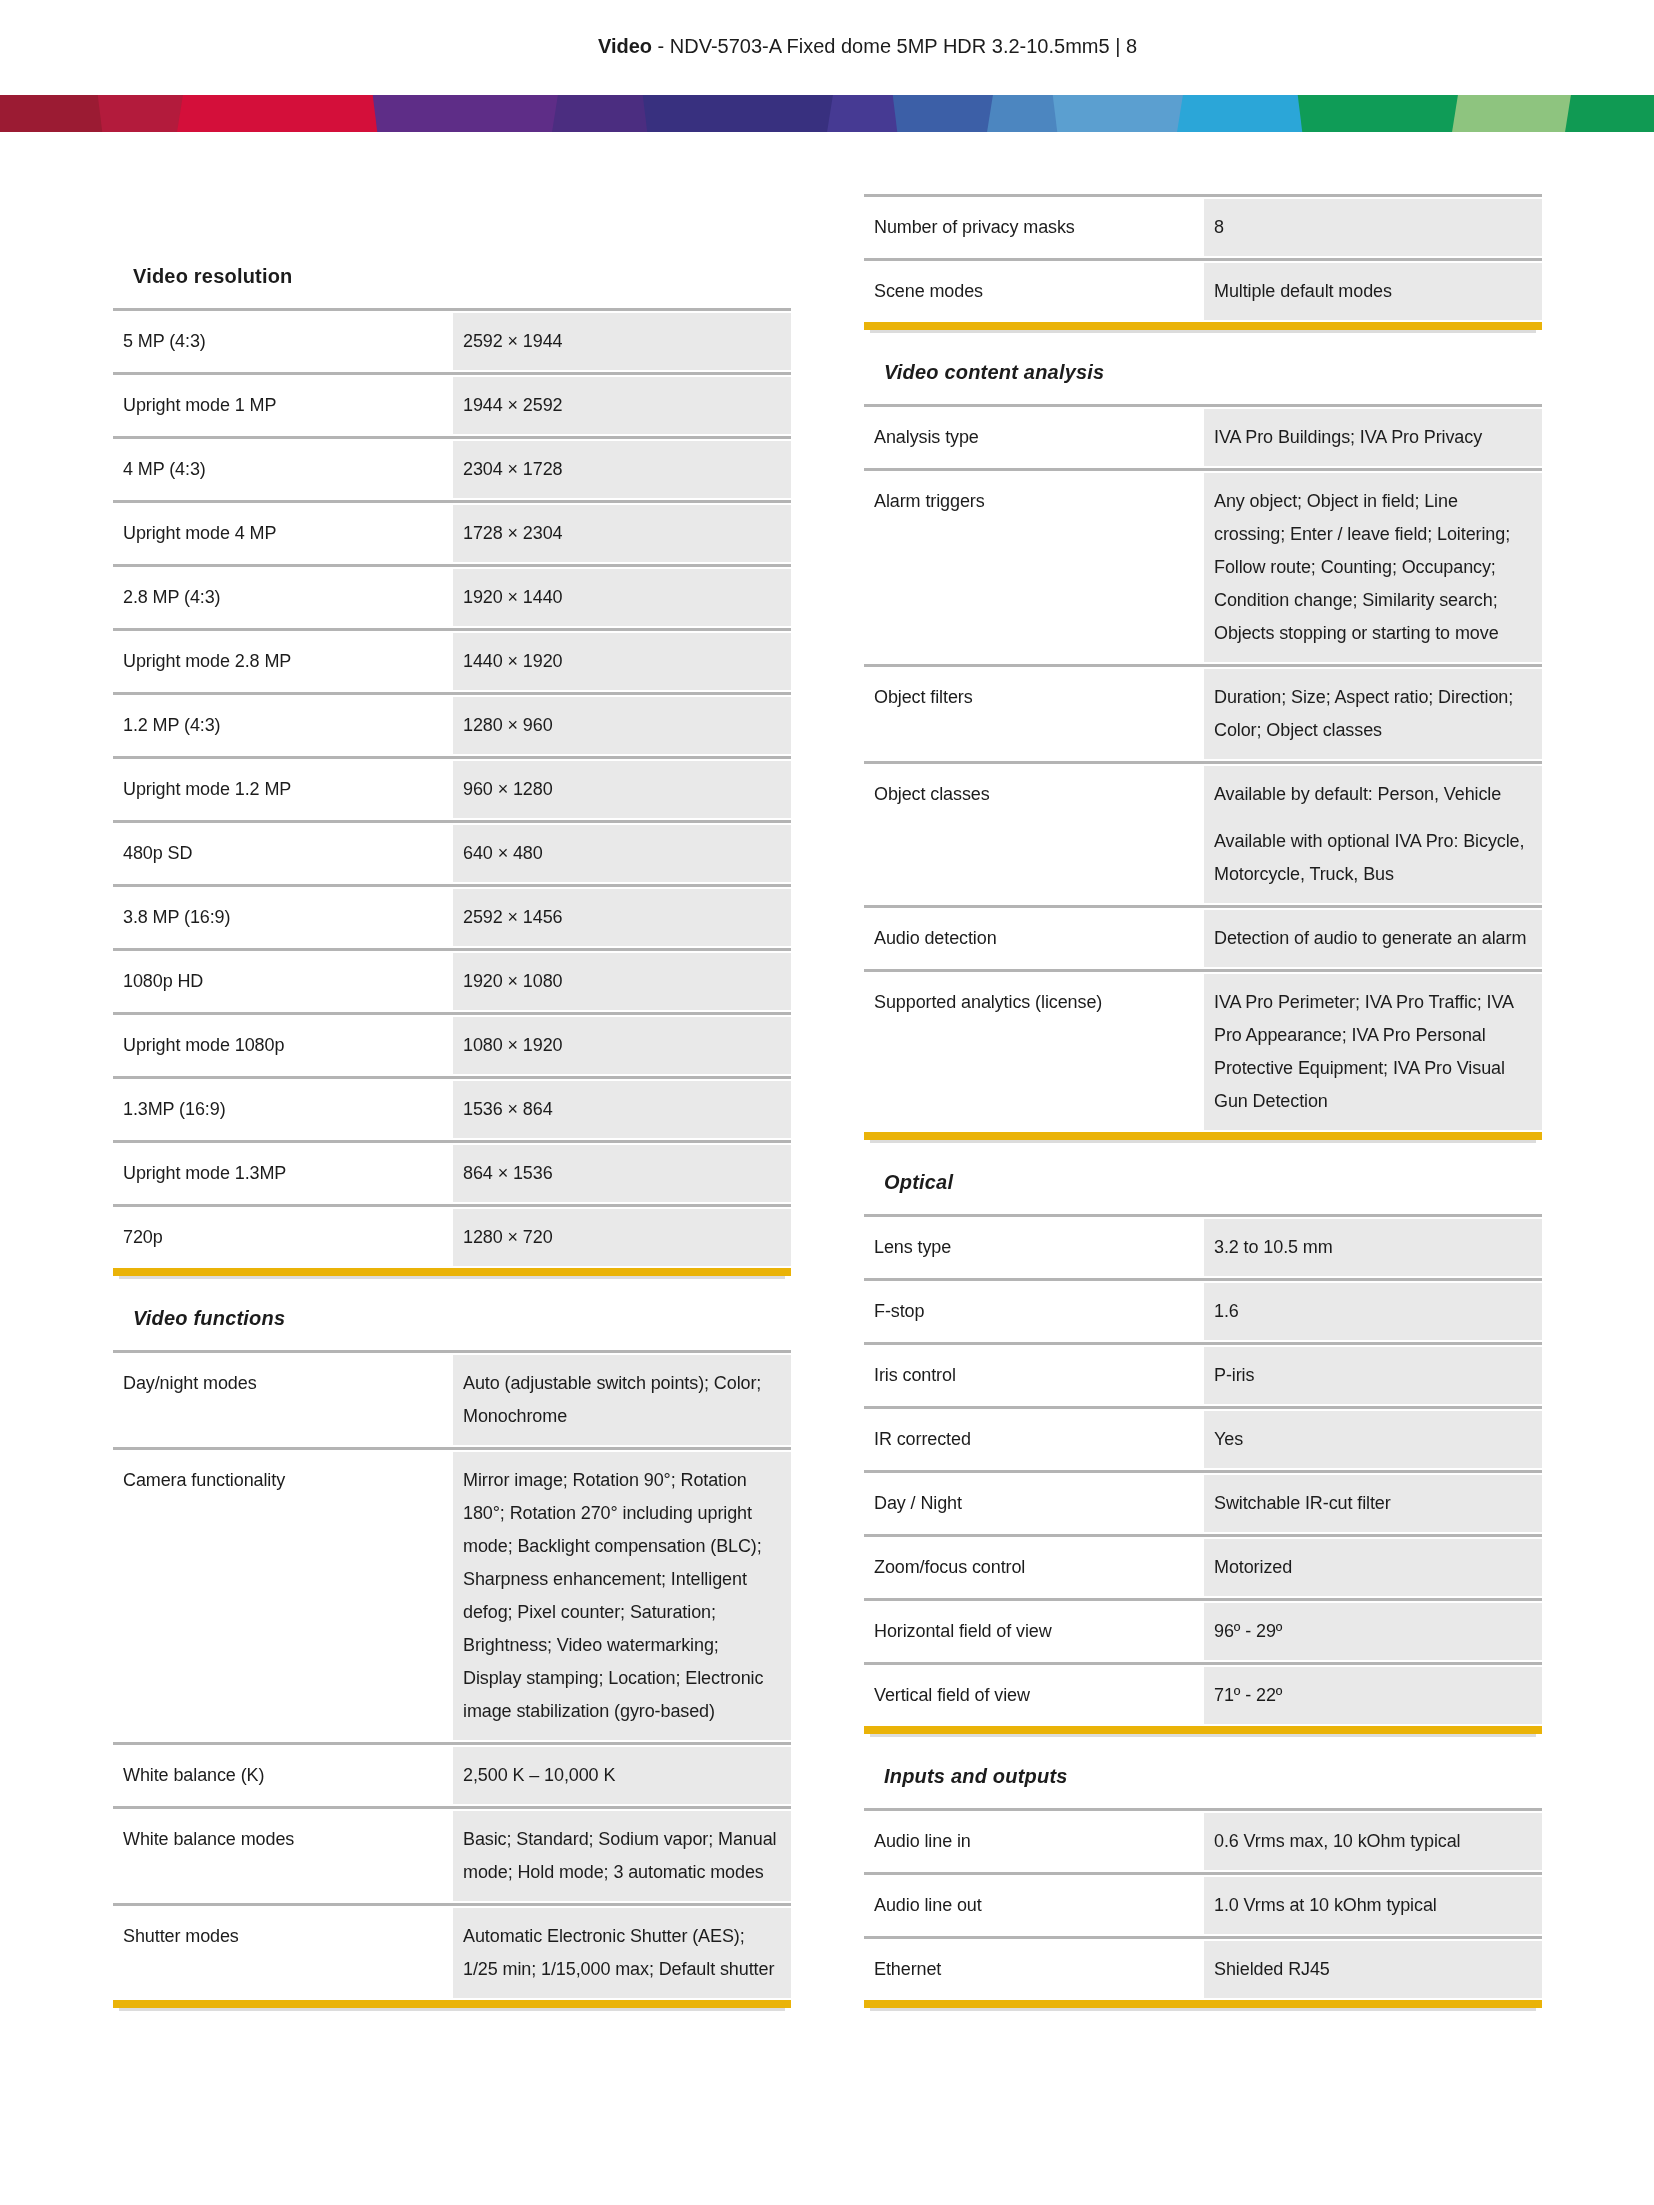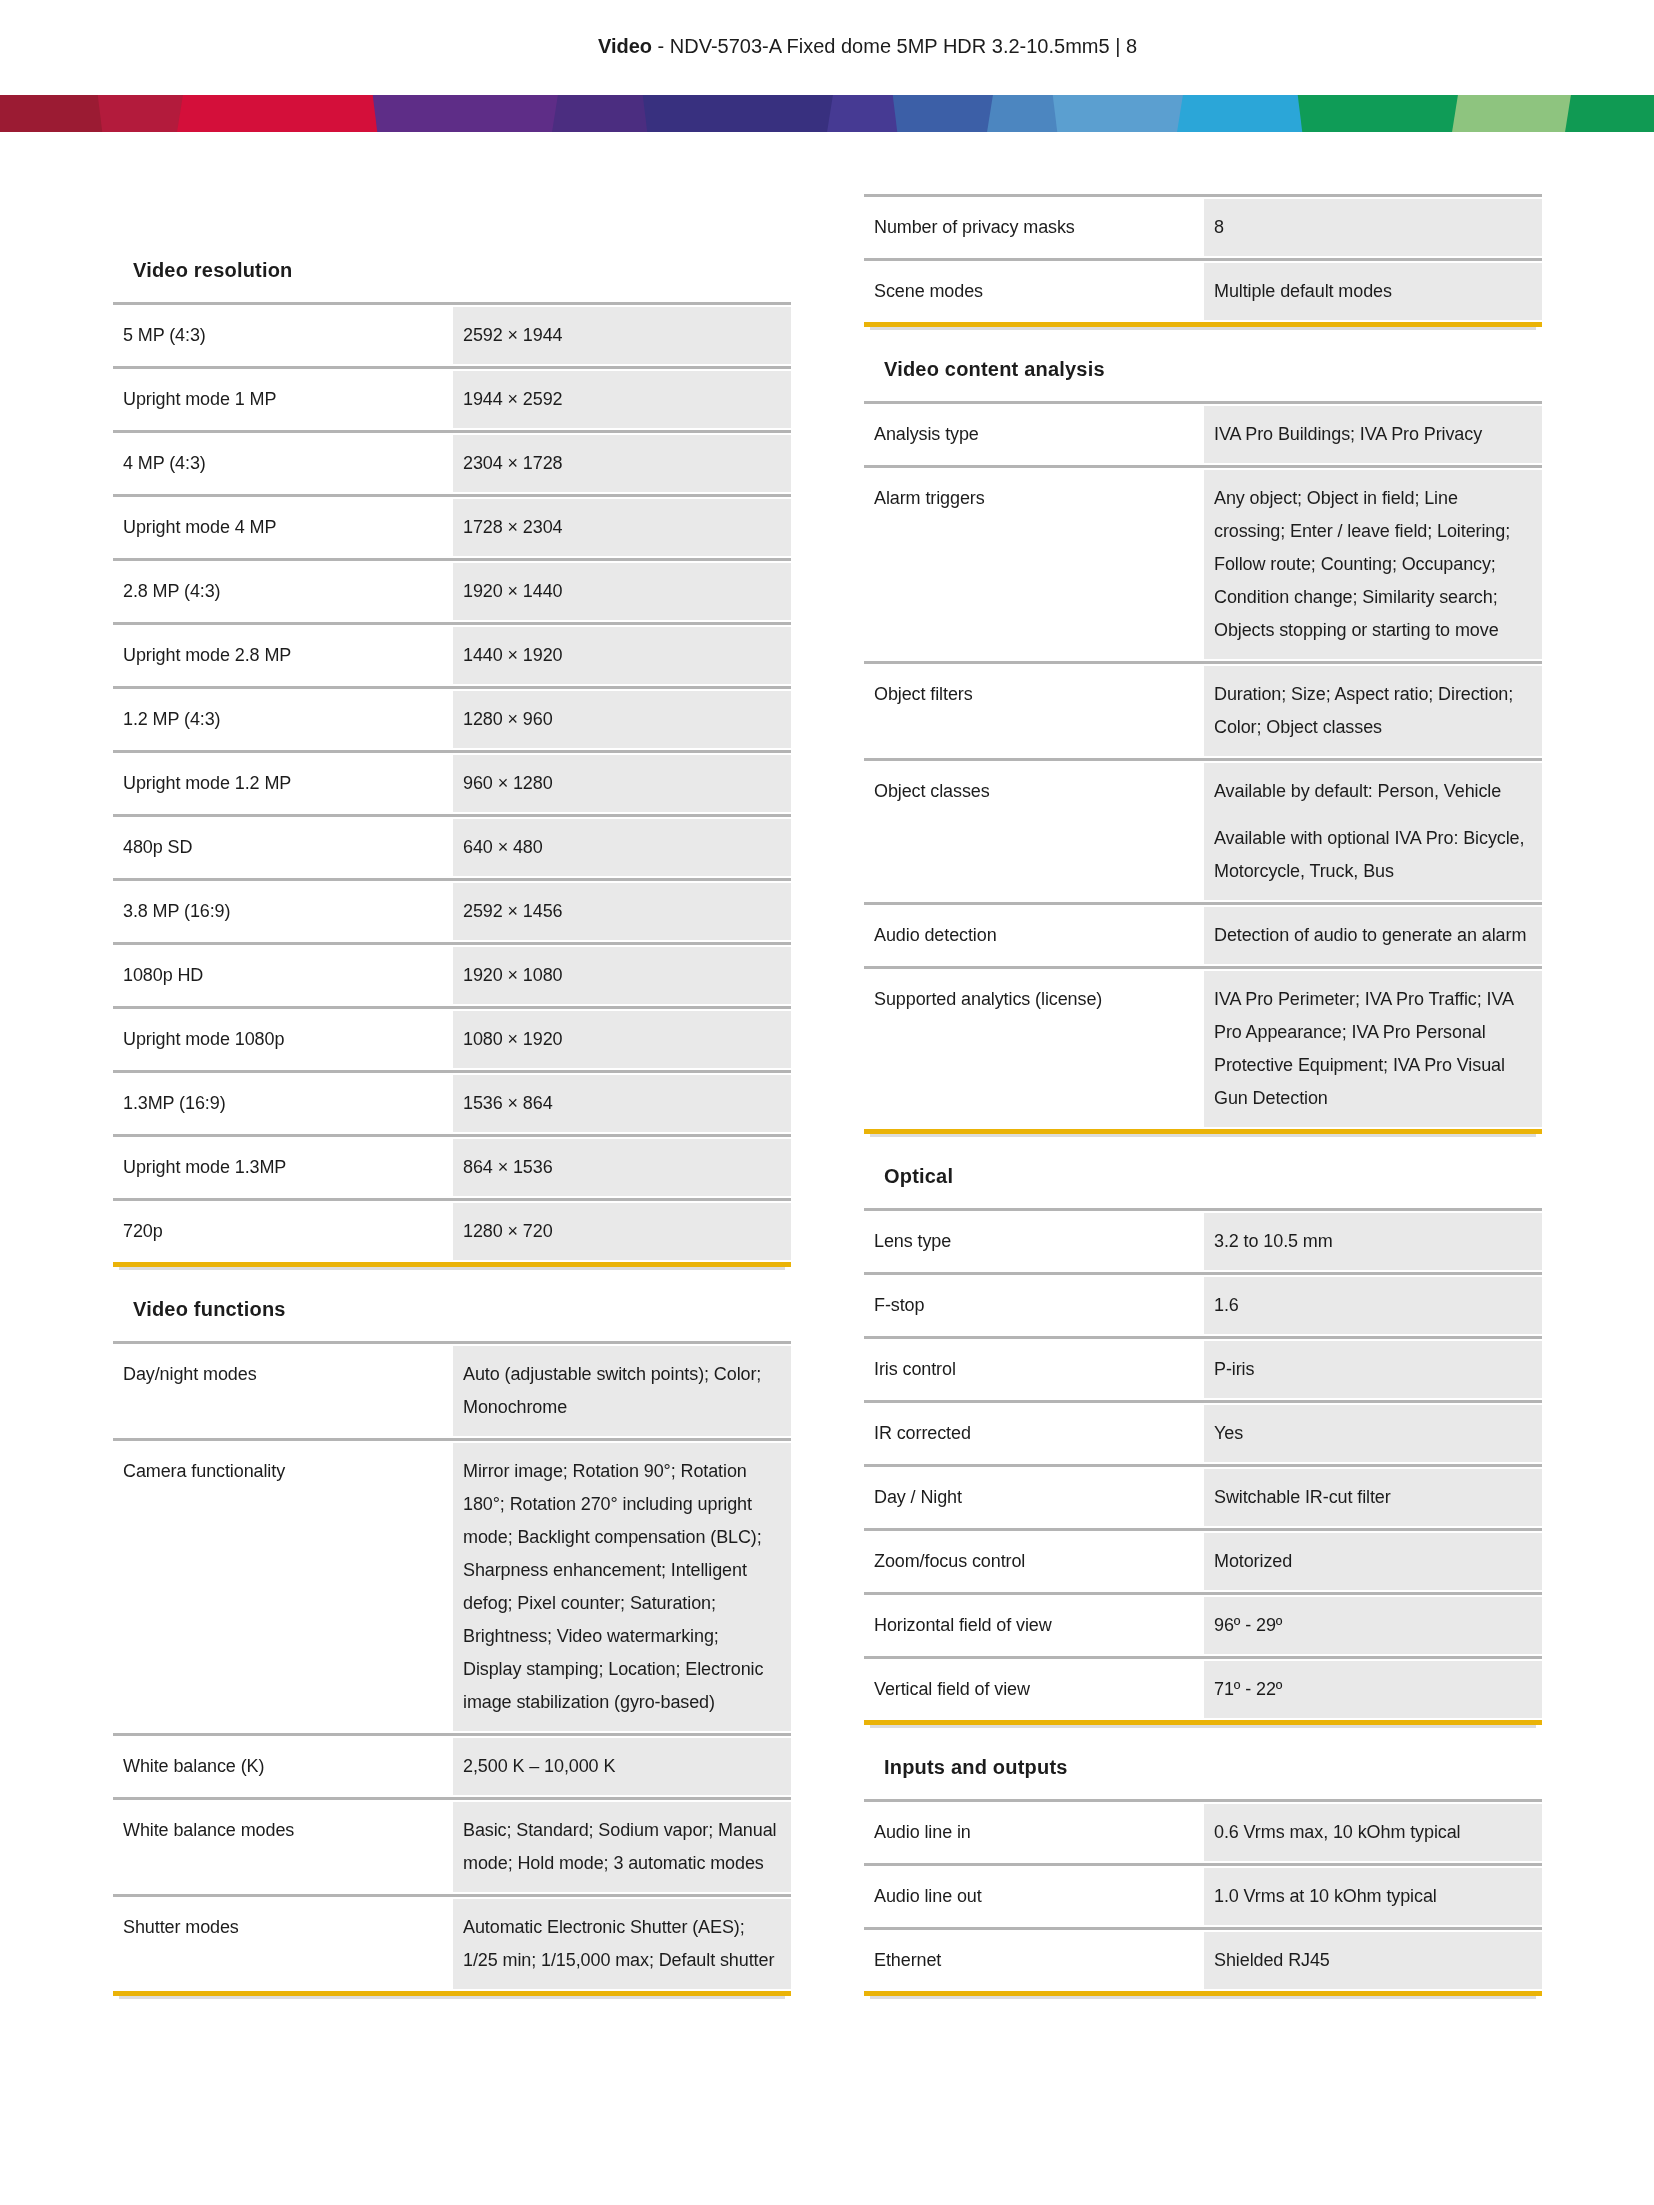--- a/index.html
+++ b/index.html
@@ -30,24 +30,24 @@
   .content{
     display:flex;gap:73px;
     padding:62px 112px 0 113px;
     align-items:flex-end;
   }
   .col{width:678px;flex:0 0 678px;}
   .section-heading{
     font-size:20px;line-height:24px;font-weight:700;
     margin:0 0 20px 20px;letter-spacing:.2px;
   }
-  .spec-table + .section-heading{margin-top:30px;}
+  .spec-table + .section-heading{margin-top:30px;font-style:italic;}
   
   .spec-table{
-    border-bottom:5px solid #eab308;
+    border-bottom:8px solid #eab308;
     box-shadow:0 9px 0 -6px #dcdcdc;
     margin-bottom:27px;
   }
   .spec-row{display:flex;border-top:3px solid #b4b4b4;}
   .spec-label{
     flex:0 0 340px;box-sizing:border-box;
     padding:14px 16px 14px 10px;
     font-size:18px;line-height:33px;letter-spacing:-.1px;
   }
   .spec-value{

